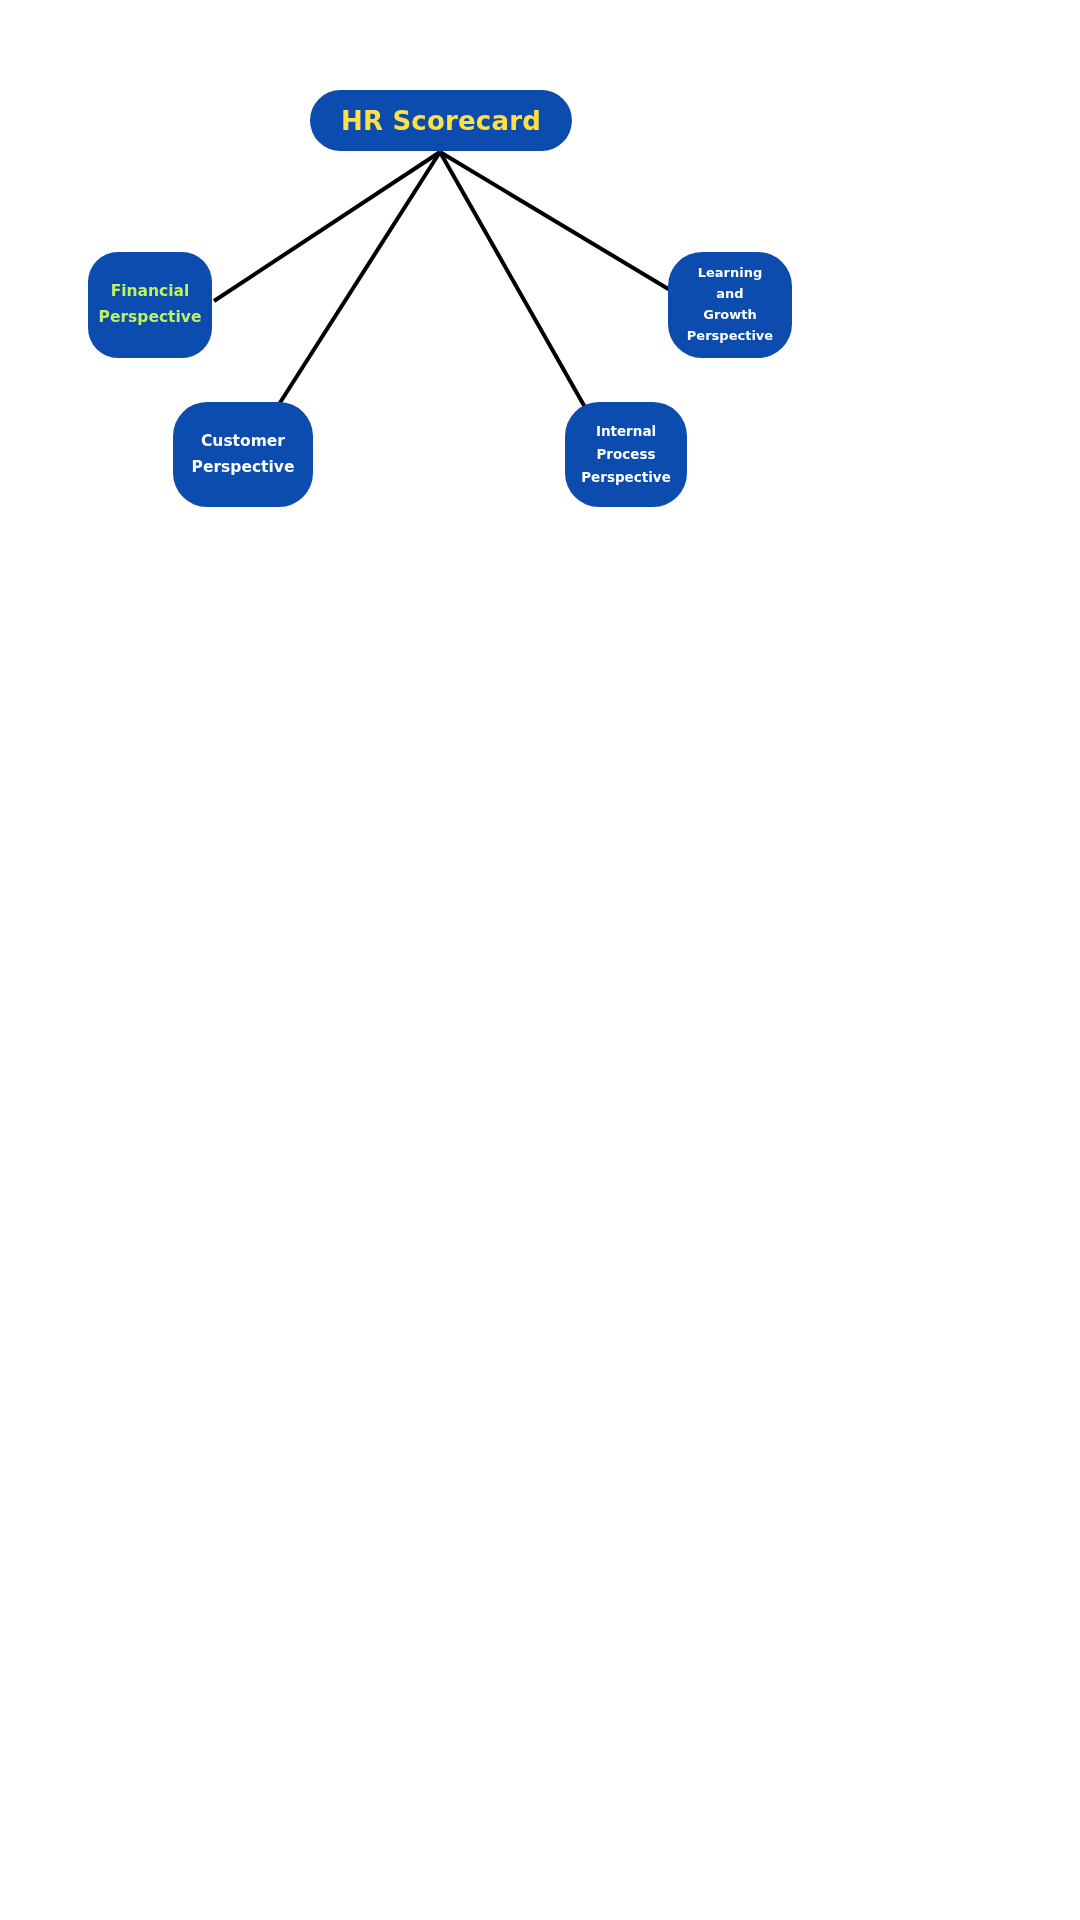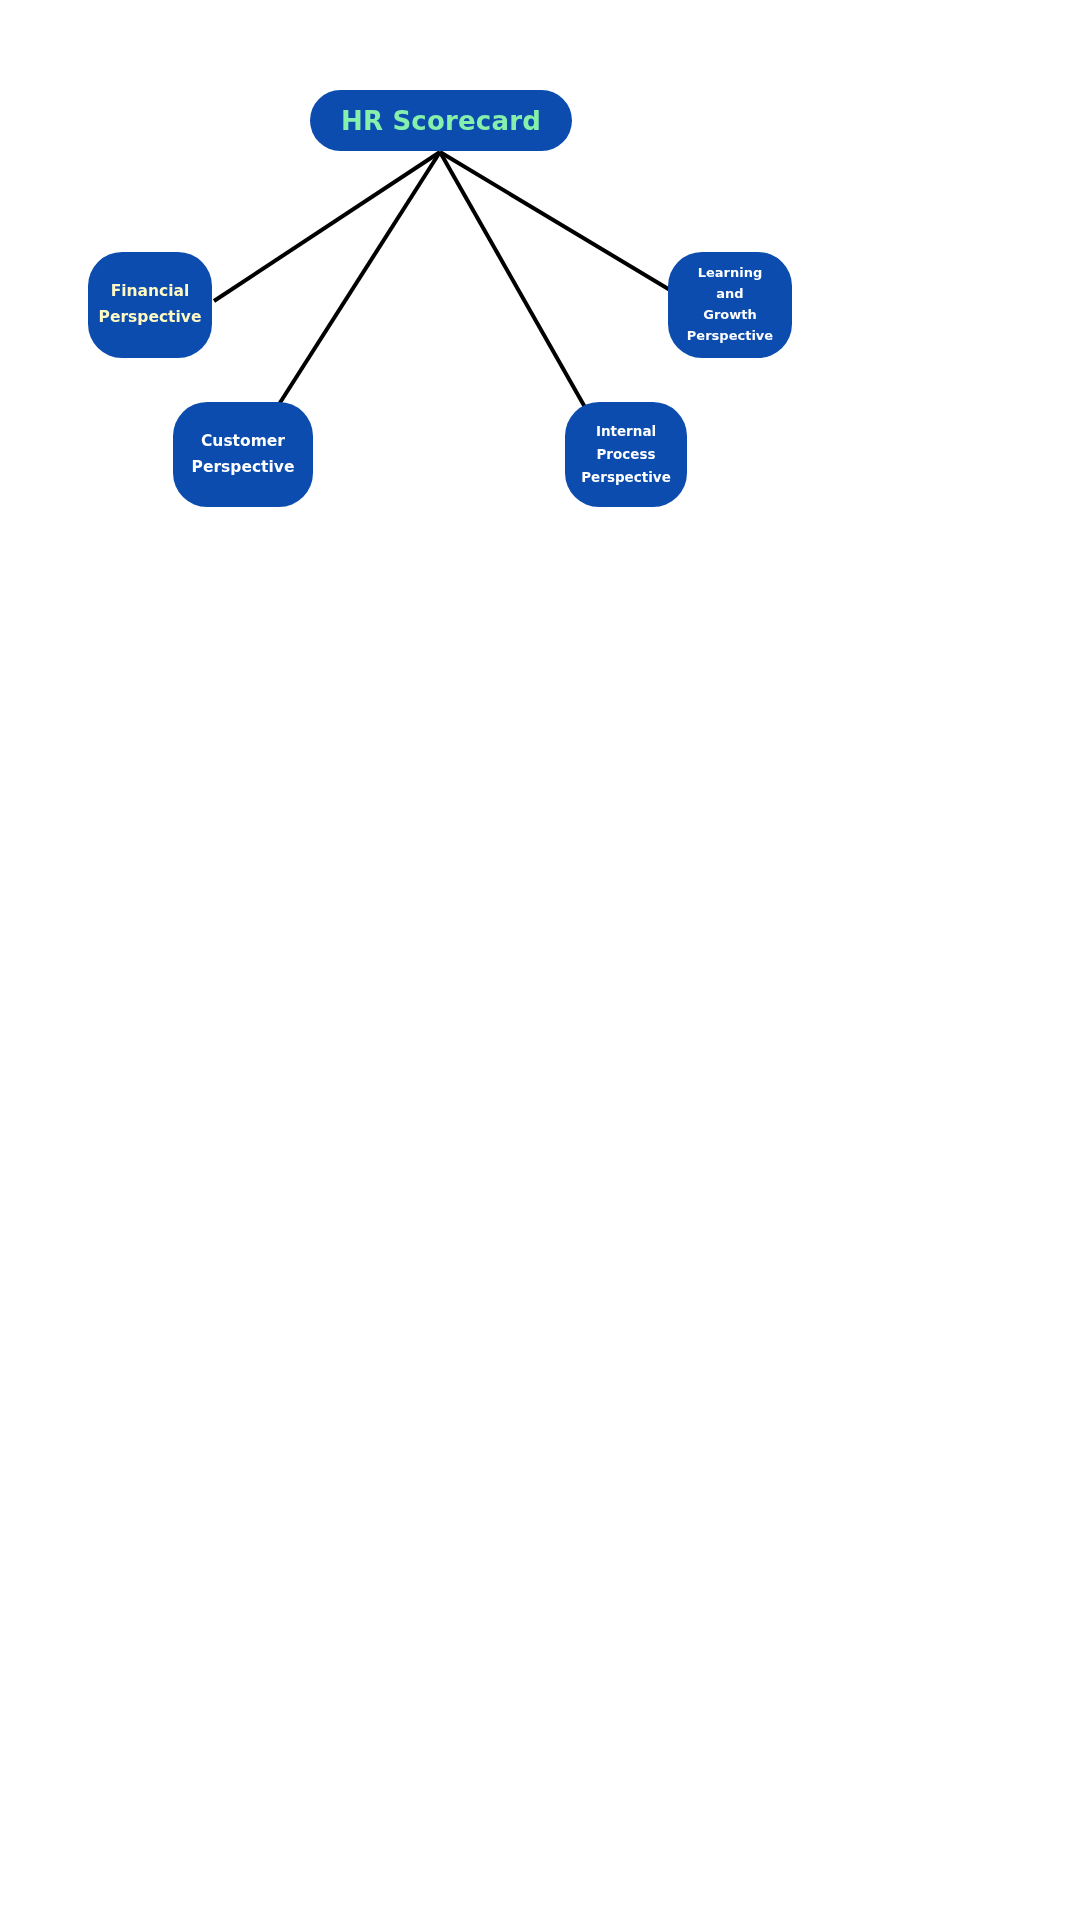--- a/index.html
+++ b/index.html
@@ -116,25 +116,25 @@
 
   <svg id="edge-layer" viewBox="0 0 1080 1920" width="1080" height="1920" xmlns="http://www.w3.org/2000/svg" aria-hidden="true">
     <g stroke="#000000" stroke-width="4" stroke-linecap="butt" fill="none">
       <line x1="440" y1="152" x2="214" y2="301"></line>
       <line x1="440" y1="152" x2="276" y2="409"></line>
       <line x1="440" y1="152" x2="586" y2="409"></line>
       <line x1="440" y1="152" x2="670" y2="290"></line>
     </g>
   </svg>
 
-  <div class="node" id="node-root" style="background: rgb(11, 76, 174); color: #86efac;">
+  <div class="node" id="node-root" style="background: rgb(11, 76, 174); color: #fde047;">
     <span class="node-label">HR Scorecard</span>
   </div>
 
-  <div class="node branch" id="node-financial" style="background: rgb(11, 76, 174); color: #fef9c3;">
+  <div class="node branch" id="node-financial" style="background: rgb(11, 76, 174); color: #bef264; border-radius: 30px;">
     <span class="node-label">Financial
 Perspective</span>
   </div>
 
   <div class="node branch" id="node-customer" style="background: rgb(11, 76, 174); color: rgb(255, 255, 255);">
     <span class="node-label">Customer
 Perspective</span>
   </div>
 
   <div class="node branch" id="node-internal" style="background: rgb(11, 76, 174); color: rgb(255, 255, 255);">

